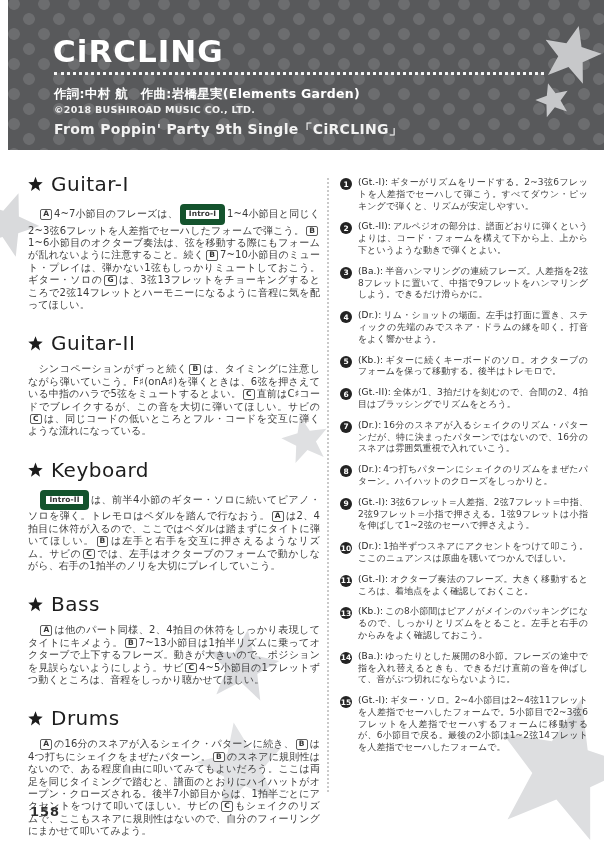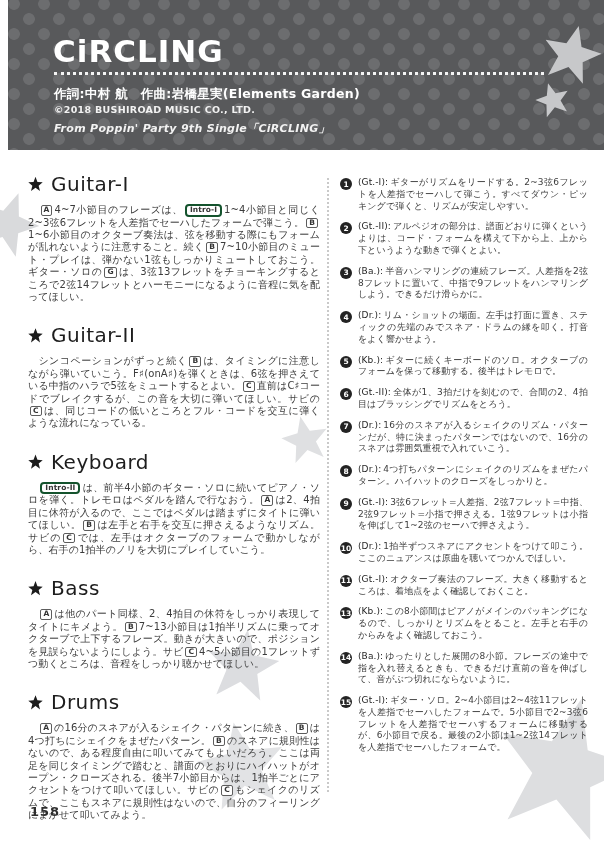--- a/index.html
+++ b/index.html
@@ -19,21 +19,21 @@
   .title{
     position:absolute;left:45px;top:33px;
     font-size:31px;font-weight:600;color:#ffffff;letter-spacing:1px;
   }
   .dotted-rule{
     position:absolute;left:46px;top:72px;width:490px;height:0;
     border-top:3px dotted #f4f4f4;
   }
   .credits{position:absolute;left:46px;top:86px;font-size:12.5px;font-weight:bold;color:#ffffff;letter-spacing:0.3px;}
   .copyright{position:absolute;left:46px;top:104px;font-size:9.5px;font-weight:bold;color:#f2f2f2;letter-spacing:0.3px;}
-  .source{position:absolute;left:46px;top:121px;font-size:11px;font-weight:bold;color:#f2f2f2;letter-spacing:0.3px;font-style:italic;}
+  .source{position:absolute;left:46px;top:121px;font-size:14px;font-weight:bold;color:#f2f2f2;letter-spacing:0.3px;}
 
   
   .star{
     position:absolute;
     clip-path:polygon(50% 2%,63% 36%,98% 39%,71% 61%,80% 97%,50% 75%,20% 97%,29% 61%,2% 39%,37% 36%);
   }
   .hs-big{left:534px;top:24px;width:60px;height:58px;background:#c7c8ca;transform:rotate(14deg);}
   .hs-small{left:527px;top:82px;width:35px;height:34px;background:#c7c8ca;transform:rotate(-16deg);}
 
   .d-left{left:-24px;top:190px;width:64px;height:64px;background:#d9dadc;transform:rotate(20deg);}
@@ -60,21 +60,21 @@
   .sec-p{
     margin:0;font-size:10px;line-height:12.4px;color:#3b3b3b;
     text-align:justify;letter-spacing:0.1px;
   }
   .boxlabel{
     display:inline-block;border:1px solid #5d5d5d;border-radius:2px;
     font-size:7.5px;line-height:8.5px;padding:0 2px;margin:0 2px;
     vertical-align:1px;color:#333;font-weight:bold;background:#fff;
   }
   .pilllabel{
-    display:inline-block;border:2px solid #14532d;border-radius:4px;
+    display:inline-block;border:6px solid #14532d;border-radius:4px;
     font-size:7.5px;line-height:8.5px;padding:0 3px;margin:0 2px;
     vertical-align:1px;color:#333;font-weight:bold;background:#fff;
   }
 
   
   .note{display:flex;gap:6px;margin:0 0 9px 0;}
   .nnum{
     flex:0 0 auto;width:12px;height:12px;margin-top:1px;border-radius:50%;
     background:#232323;color:#fff;font-size:7.5px;font-weight:bold;
     display:flex;align-items:center;justify-content:center;

